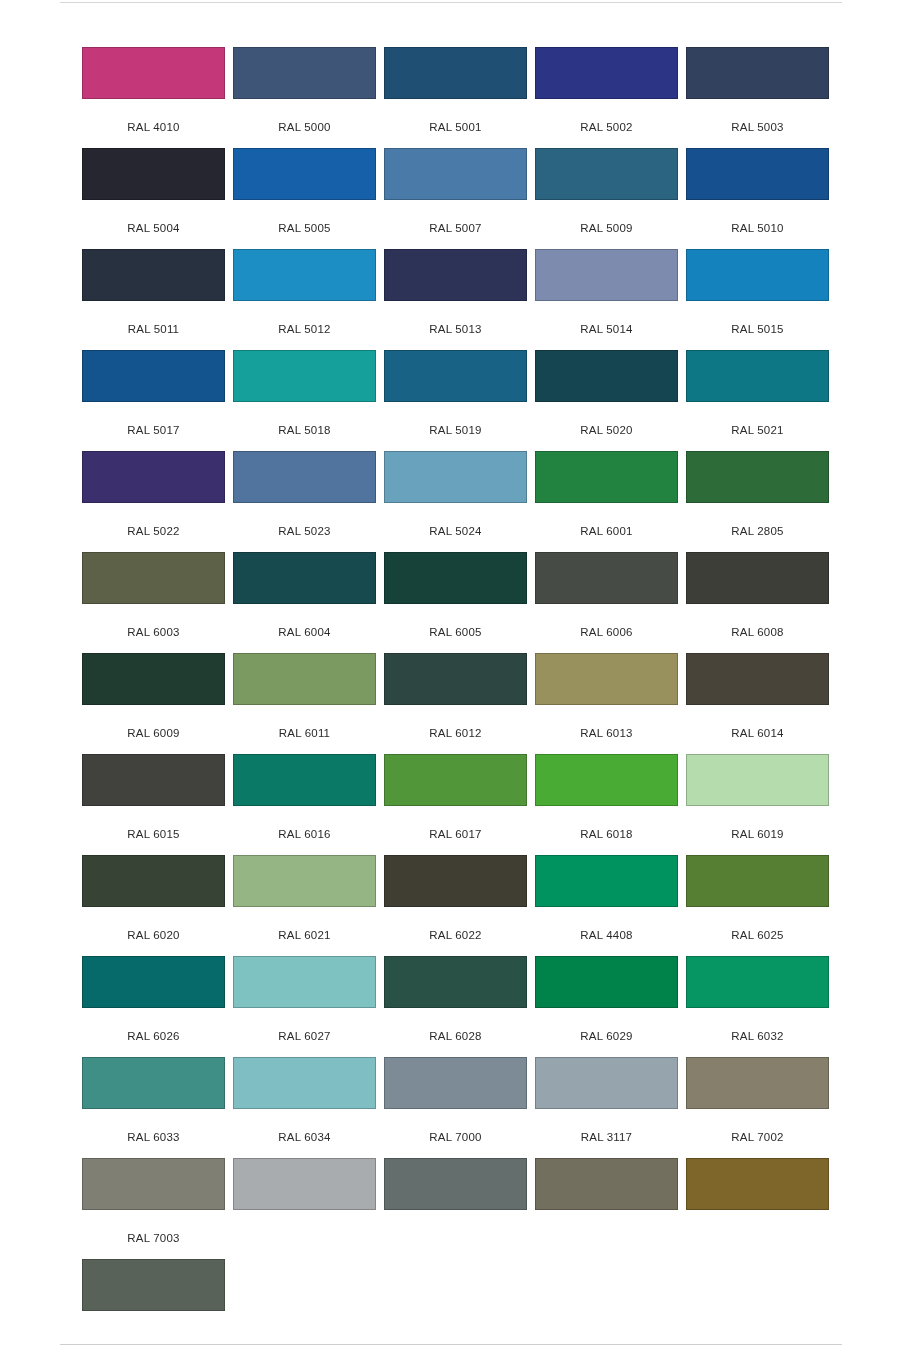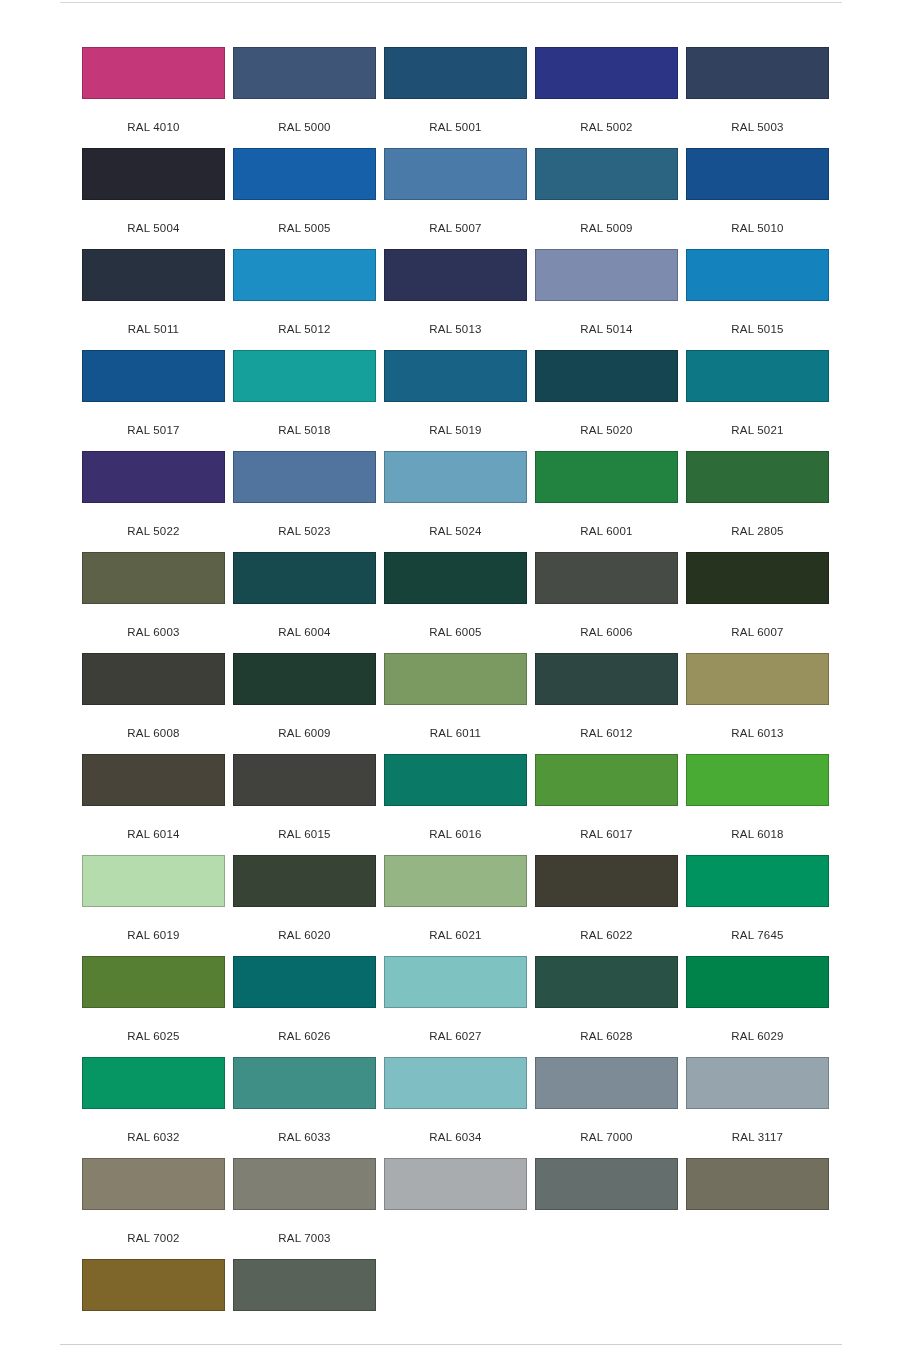--- a/index.html
+++ b/index.html
@@ -185,24 +185,20 @@
       </div>
       <div class="cell">
         <div class="chip" title="RAL 6005" style="background-color: rgb(23, 66, 58);"></div>
         <span class="chip-label">RAL 6005</span>
       </div>
       <div class="cell">
         <div class="chip" title="RAL 6006" style="background-color: rgb(71, 75, 69);"></div>
         <span class="chip-label">RAL 6006</span>
       </div>
       <div class="cell">
-        <div class="chip" title="RAL 6007" style="background-color: rgb(38, 51, 31);"></div>
-        <span class="chip-label">RAL 6007</span>
-      </div>
-      <div class="cell">
         <div class="chip" title="RAL 6008" style="background-color: rgb(61, 62, 56);"></div>
         <span class="chip-label">RAL 6008</span>
       </div>
       <div class="cell">
         <div class="chip" title="RAL 6009" style="background-color: rgb(32, 59, 48);"></div>
         <span class="chip-label">RAL 6009</span>
       </div>
       <div class="cell">
         <div class="chip" title="RAL 6011" style="background-color: rgb(123, 154, 98);"></div>
         <span class="chip-label">RAL 6011</span>
@@ -246,21 +242,21 @@
       <div class="cell">
         <div class="chip" title="RAL 6021" style="background-color: rgb(149, 181, 133);"></div>
         <span class="chip-label">RAL 6021</span>
       </div>
       <div class="cell">
         <div class="chip" title="RAL 6022" style="background-color: rgb(64, 61, 51);"></div>
         <span class="chip-label">RAL 6022</span>
       </div>
       <div class="cell">
         <div class="chip" title="RAL 6024" style="background-color: rgb(0, 147, 95);"></div>
-        <span class="chip-label">RAL 7645</span>
+        <span class="chip-label">RAL 4408</span>
       </div>
       <div class="cell">
         <div class="chip" title="RAL 6025" style="background-color: rgb(86, 127, 51);"></div>
         <span class="chip-label">RAL 6025</span>
       </div>
       <div class="cell">
         <div class="chip" title="RAL 6026" style="background-color: rgb(7, 106, 106);"></div>
         <span class="chip-label">RAL 6026</span>
       </div>
       <div class="cell">

